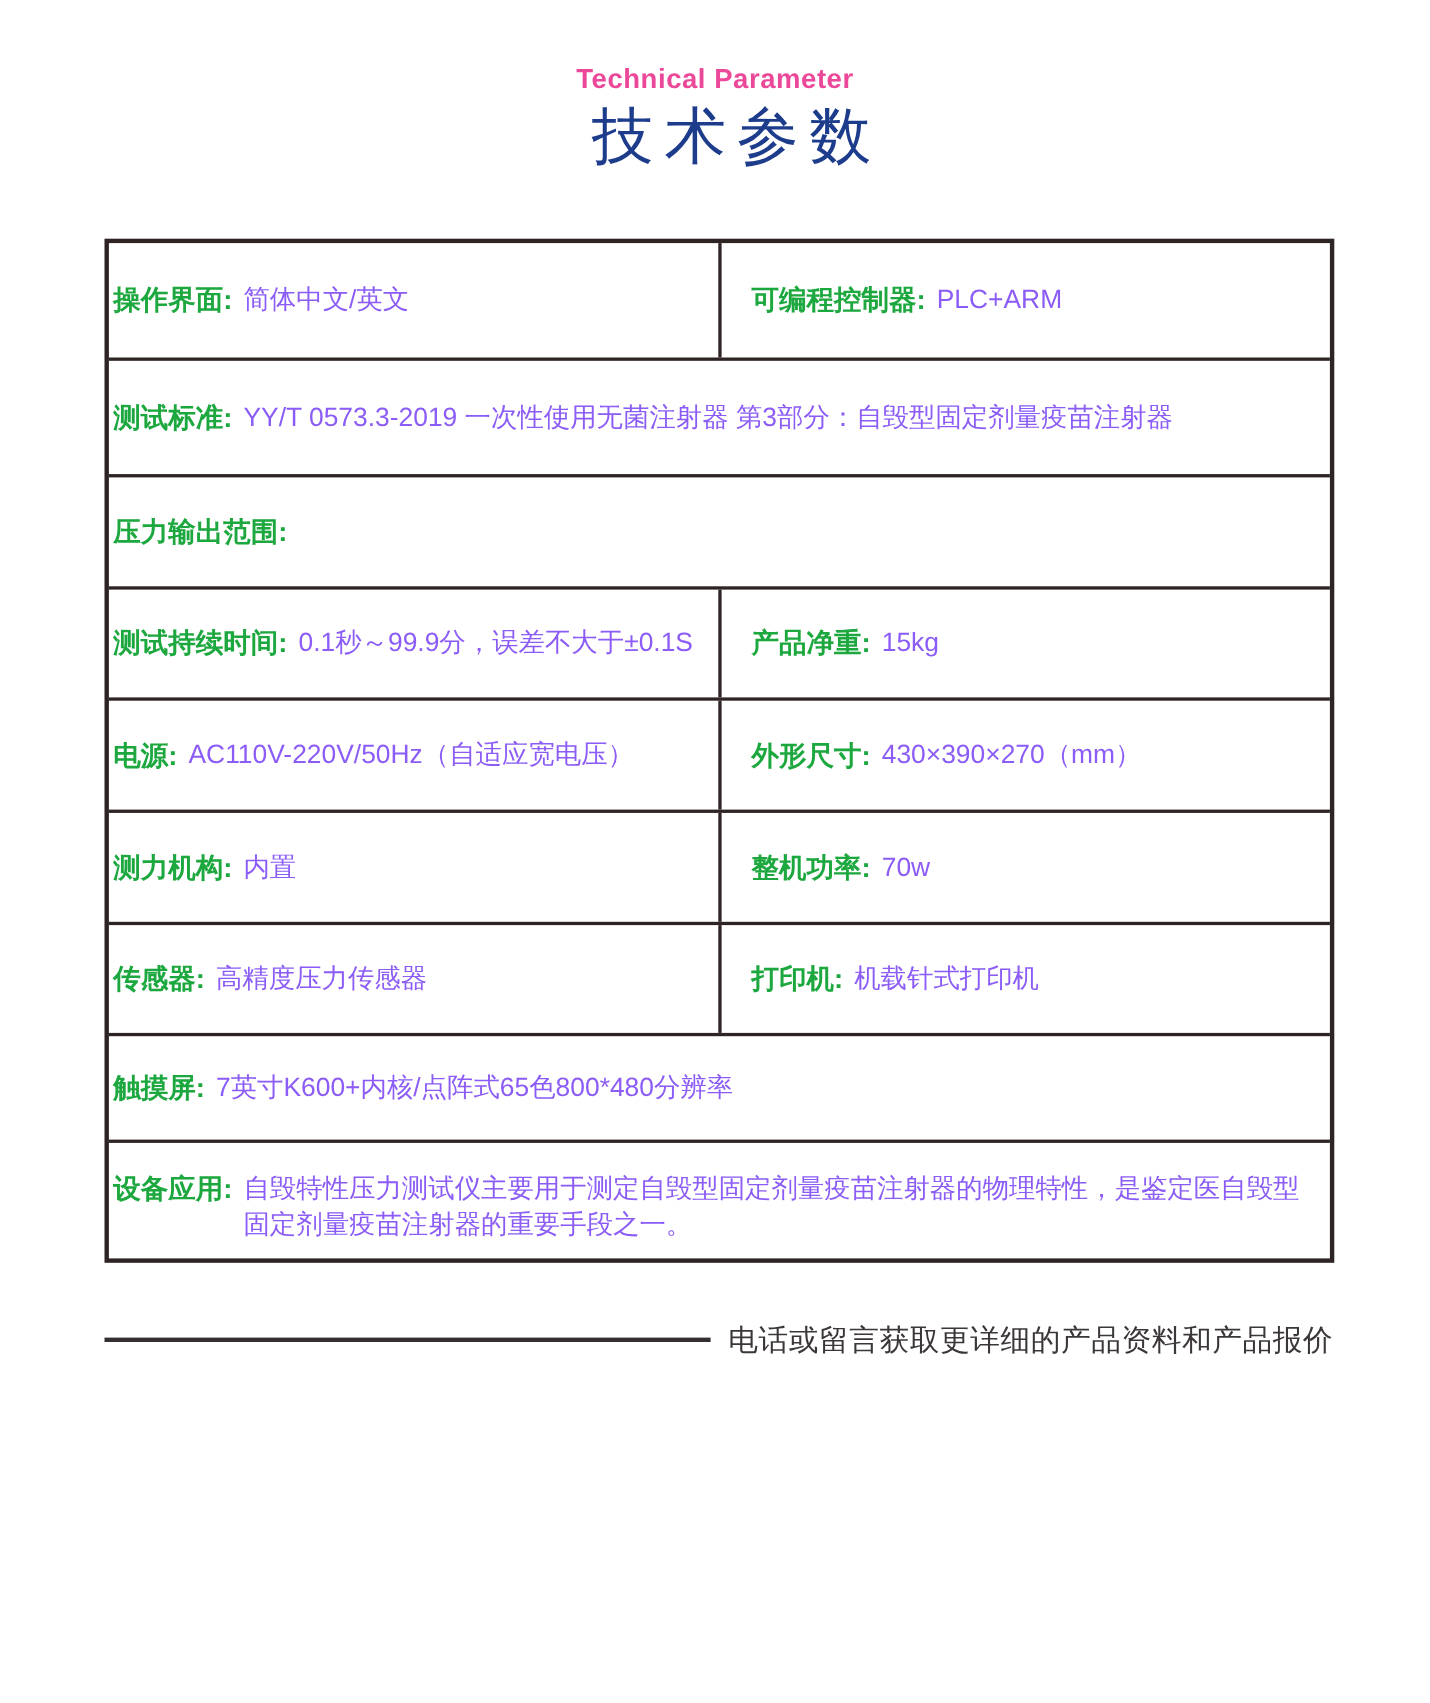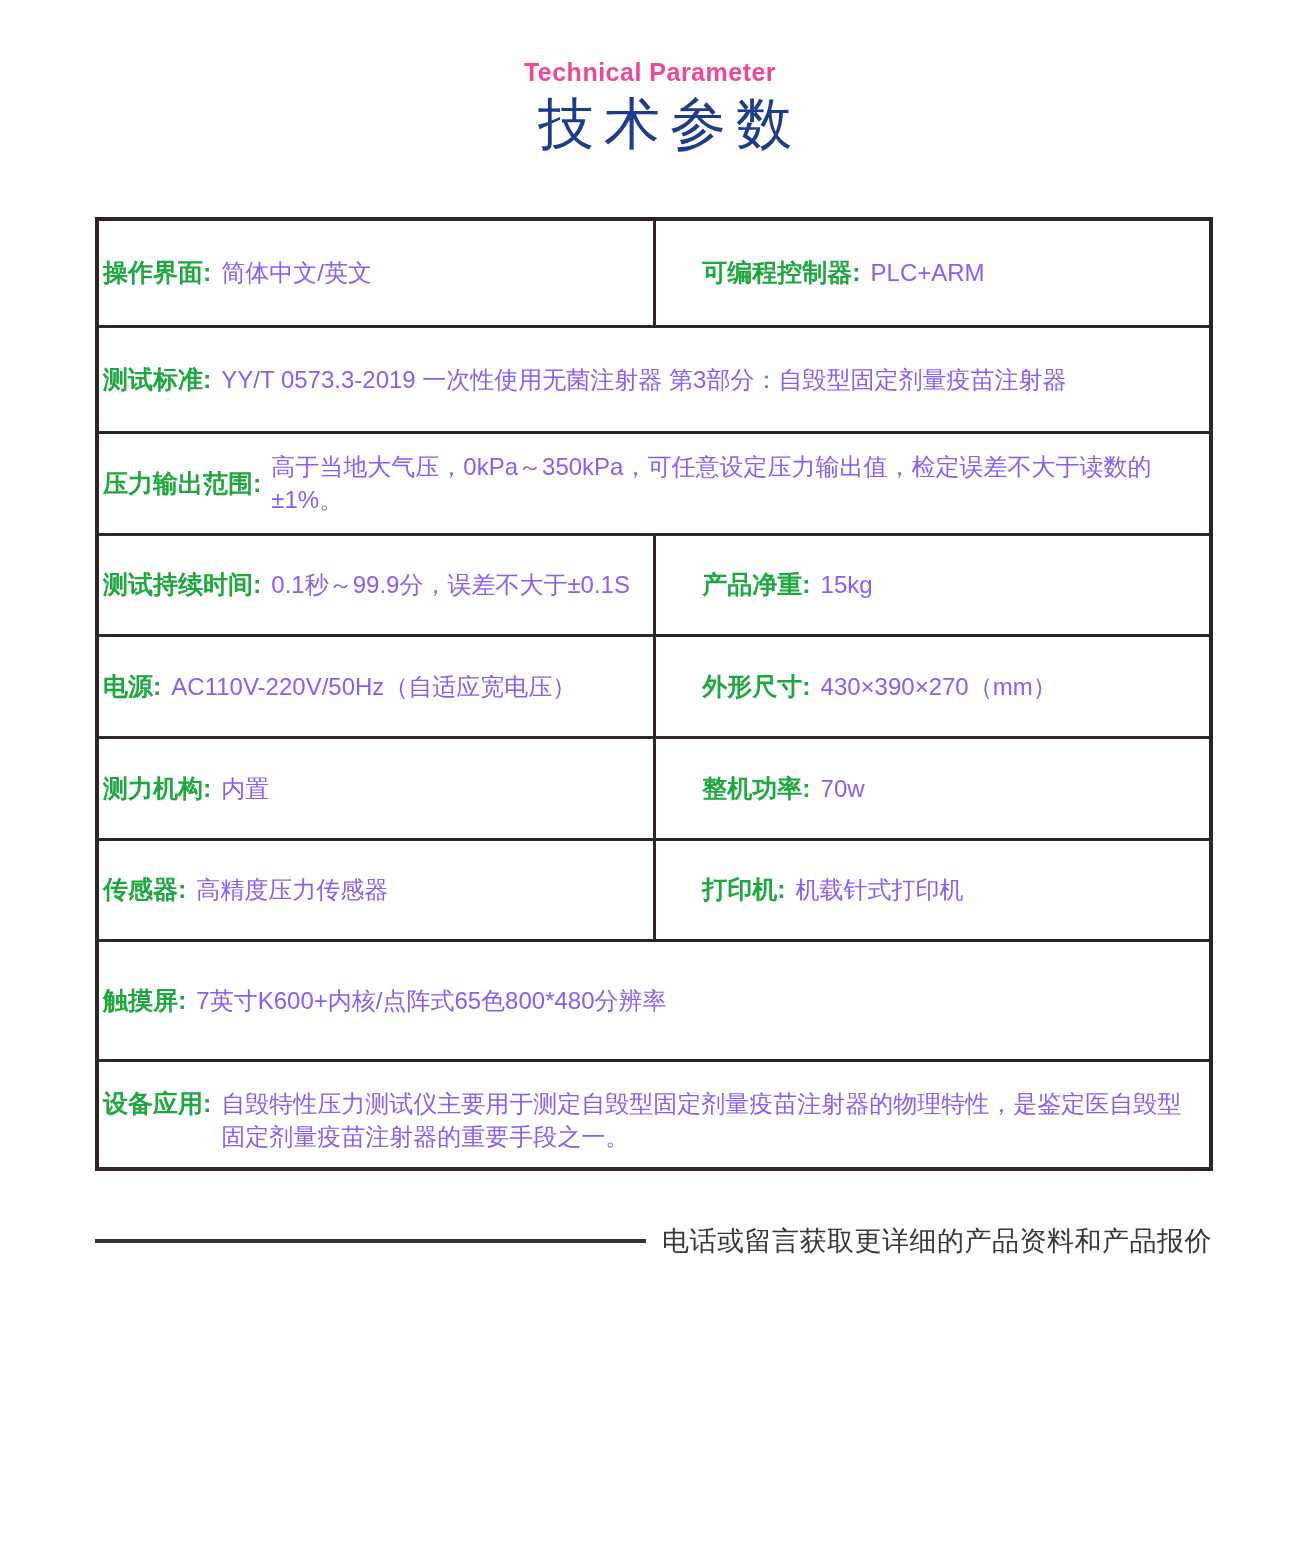--- a/index.html
+++ b/index.html
@@ -48,39 +48,38 @@
     width: 100%;
   }
   .row + .row { border-top: 3px solid #2d2423; }
   .r0 { height: 104px; }
   .r1 { height: 106px; }
   .r2 { height: 102px; }
   .r3 { height: 101px; }
   .r4 { height: 102px; }
   .r5 { height: 102px; }
   .r6 { height: 101px; }
-  .r7 { height: 120px;  }
+  .r7 { height: 97px;  }
   .r8 { height: 108px; }
 
   .cell {
     display: flex;
     align-items: center;
     gap: 10px;
     padding-left: 4px;
     padding-right: 14px;
     min-width: 0;
   }
   .cell-left {
     flex: 0 0 50.2%;
     border-right: 3px solid #2d2423;
   }
   .cell-right {
     flex: 1 1 auto;
     padding-left: 27px;
-    margin-left: 19px;
   }
   .cell-full {
     flex: 1 1 100%;
   }
   .label {
     color: #1ca83e;
     font-weight: 700;
     font-size: 25px;
     flex: 0 0 auto;
     white-space: nowrap;
@@ -144,21 +143,20 @@
     <div class="row r1">
       <div class="cell cell-full">
         <span class="label">测试标准:</span>
         <span class="value">YY/T 0573.3-2019 一次性使用无菌注射器 第3部分：自毁型固定剂量疫苗注射器</span>
       </div>
     </div>
 
     <div class="row r2">
       <div class="cell cell-full">
         <span class="label">压力输出范围:</span>
-        <span class="value">高于当地大气压，0kPa～350kPa，可任意设定压力输出值，检定误差不大于读数的±1%。</span>
       </div>
     </div>
 
     <div class="row r3">
       <div class="cell cell-left">
         <span class="label">测试持续时间:</span>
         <span class="value">0.1秒～99.9分，误差不大于±0.1S</span>
       </div>
       <div class="cell cell-right">
         <span class="label">产品净重:</span>

